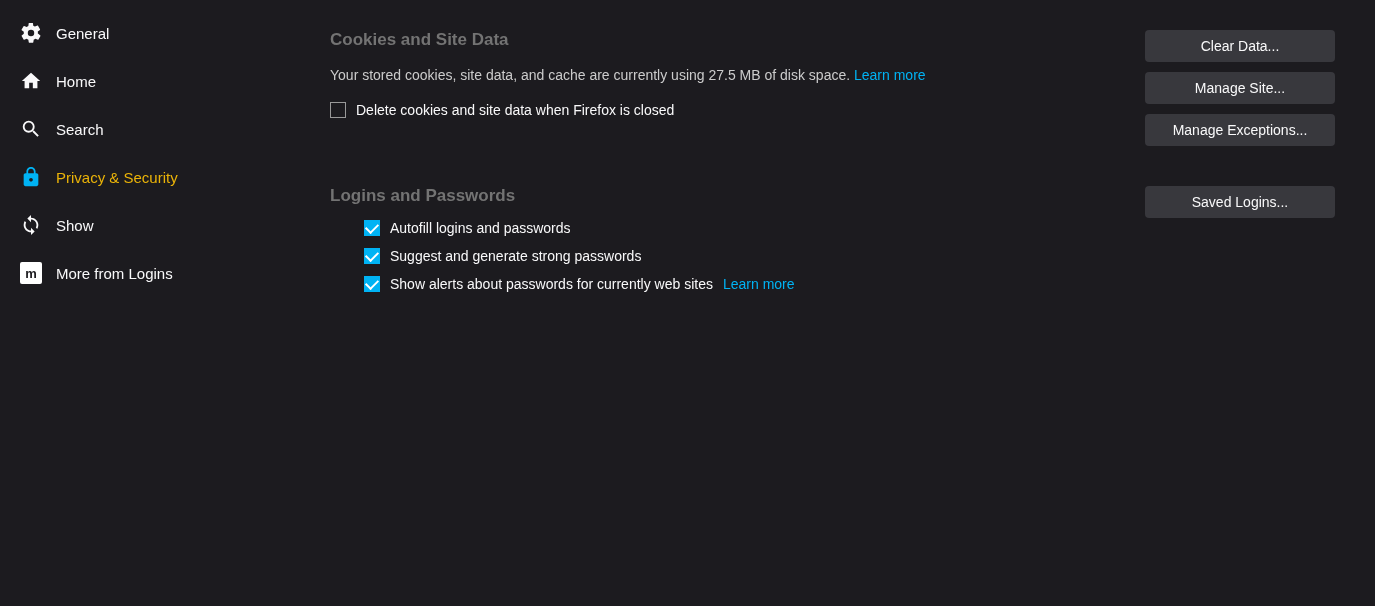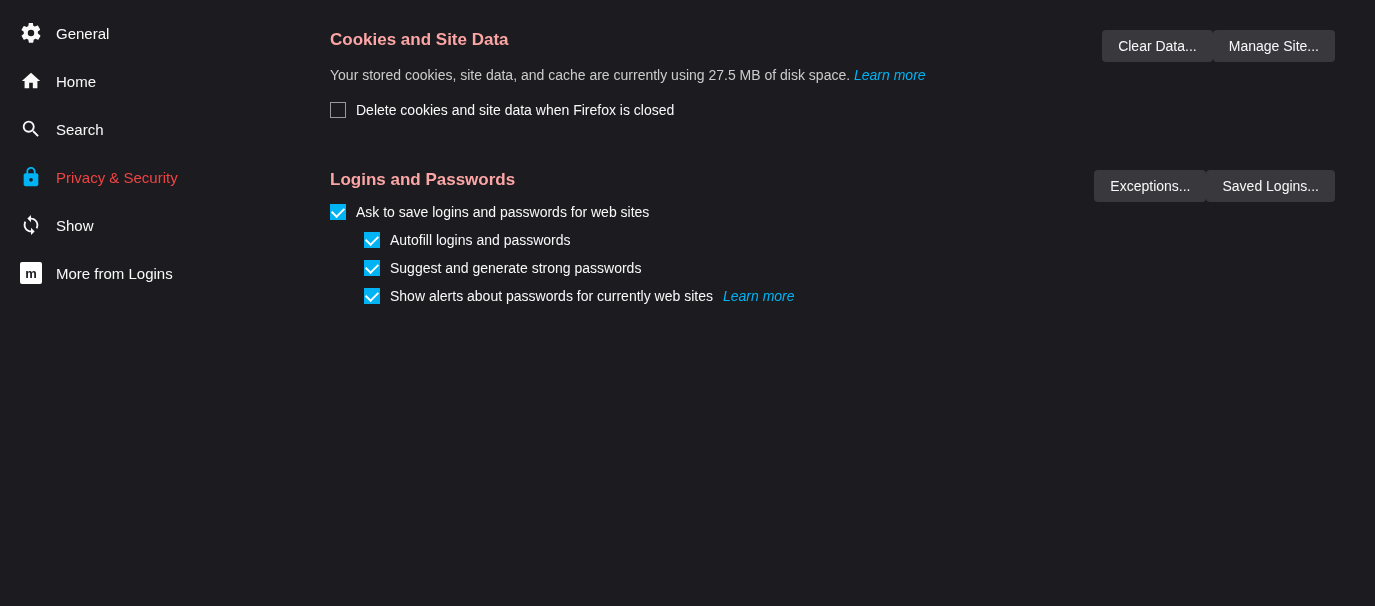--- a/index.html
+++ b/index.html
@@ -28,21 +28,21 @@
       display: flex;
       align-items: center;
       gap: 14px;
       padding: 12px 20px;
       cursor: pointer;
       border-radius: 4px;
       color: #f9f9fa;
       font-size: 15px;
     }
     .sidebar-item.active {
-      color: #ef4444;
+      color: #eab308;
     }
     .sidebar-icon {
       width: 22px;
       height: 22px;
       display: flex;
       align-items: center;
       justify-content: center;
       flex-shrink: 0;
     }
     .sidebar-icon svg {
@@ -62,34 +62,33 @@
       background-color: #1c1b1f;
     }
 
     
     .section {
       margin-bottom: 40px;
     }
     .section-title {
       font-size: 17px;
       font-weight: 700;
-      color: #fca5a5;
+      color: #737373;
       margin-bottom: 14px;
     }
     .section-desc {
       color: #ccc;
       line-height: 1.6;
       margin-bottom: 16px;
       font-size: 14px;
     }
     .learn-more-link {
       color: #00b3f4;
       text-decoration: none;
       cursor: pointer;
-      font-style: italic;
     }
 
     
     .checkbox-row {
       display: flex;
       align-items: flex-end;
       gap: 10px;
       margin-bottom: 12px;
       font-size: 14px;
       color: #f9f9fa;
@@ -128,20 +127,22 @@
       display: flex;
       justify-content: space-between;
       align-items: flex-start;
     }
     .section-left {
       flex: 1;
       margin-right: 30px;
     }
     .section-right {
       display: flex;
+      flex-direction: column;
+      gap: 10px;
       flex-shrink: 0;
       min-width: 190px;
     }
     .ff-button {
       background-color: #38383d;
       color: #f9f9fa;
       border: none;
       border-radius: 4px;
       padding: 8px 16px;
       font-size: 14px;
@@ -235,51 +236,47 @@
           <a class="learn-more-link">Learn more</a>
         </p>
         <div class="checkbox-row">
           <input type="checkbox" style="">
           <label>Delete cookies and site data when Firefox is closed</label>
         </div>
       </div>
       <div class="section-right">
         <button class="ff-button">Clear Data...</button>
         <button class="ff-button">Manage Site...</button>
+        <button class="ff-button">Manage Exceptions...</button>
       </div>
     </div>
   </section>
 
   <section class="section">
     <div class="section-with-buttons">
       <div class="section-left">
         <h2 class="section-title">Logins and Passwords</h2>
 
-        <div class="checkbox-row">
-          <input type="checkbox" class="checked" style="">
-          <label>Ask to save logins and passwords for web sites</label>
-        </div>
 
         <div class="checkbox-row indented">
           <input type="checkbox" class="checked" style="">
           <label>Autofill logins and passwords</label>
         </div>
 
         <div class="checkbox-row indented">
           <input type="checkbox" class="checked" style="">
           <label>Suggest and generate strong passwords</label>
         </div>
 
         <div class="checkbox-row indented">
           <input type="checkbox" class="checked" style="">
           <label>Show alerts about passwords for currently web sites</label>
           <a class="learn-more-link">Learn more</a>
         </div>
       </div>
 
       <div class="section-right">
-        <button class="ff-button">Exceptions...</button>
         <button class="ff-button">Saved Logins...</button>
       </div>
     </div>
   </section>
 
 </main>
 
 </body></html>

